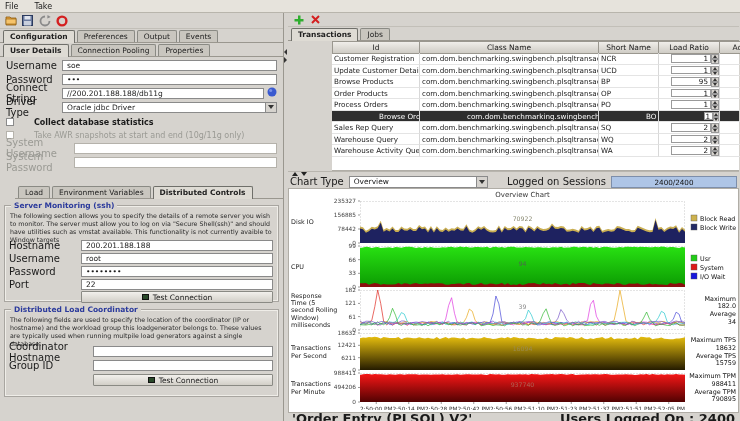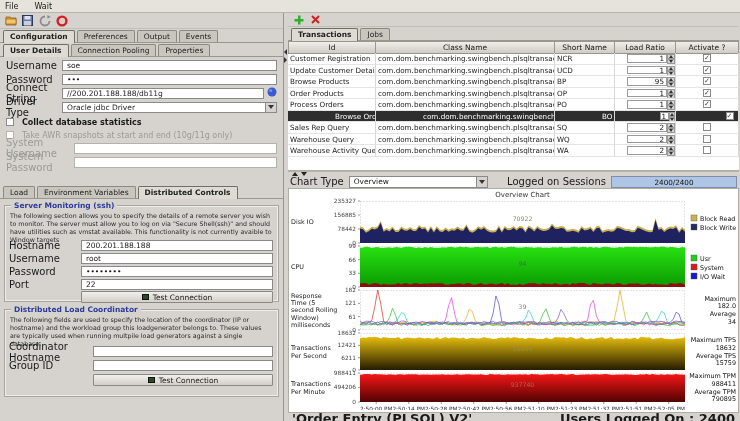--- a/index.html
+++ b/index.html
@@ -26,35 +26,35 @@
   
   .frow { position:absolute; left:6px; right:6px; height:12px; display:flex; align-items:center; }
   .flabel { width:56px; font-size:10px; color:#1a1a1a; }
   .ffield { flex:1; height:11px; background:#fff; border:1px solid #8a8a8a; font-size:7.5px; padding:0 4px; display:flex; align-items:center; overflow:hidden; white-space:nowrap; }
   .gray { color:#9a9a94; }
   .combo { position:relative; padding-right:12px; }
   .combo .arrowbtn { position:absolute; right:0; top:0; bottom:0; width:11px; background:#d6d3ce; border-left:1px solid #8a8a8a; display:flex; align-items:center; justify-content:center; }
   .tri-down { width:0; height:0; border-left:3px solid transparent; border-right:3px solid transparent; border-top:4px solid #333; }
   .tri-up { width:0; height:0; border-left:3px solid transparent; border-right:3px solid transparent; border-bottom:4px solid #333; }
 
-  .cbrow { position:absolute; left:6px; display:flex; align-items:center; gap:8px; height:10px; }
+  .cbrow { position:absolute; left:6px; display:flex; align-items:center; gap:20px; height:10px; }
   .cbox { width:8px; height:8px; background:#fff; border:1px solid #8a8a8a; font-size:7px; line-height:7px; text-align:center; color:#444; }
   .cbox.dis { border-color:#b5b2ab; }
 
   
   .fieldset { position:absolute; left:4px; right:4px; border:1px solid #a8a5a0; box-shadow:inset 0 0 0 1px #efede8; }
   .legendt { position:absolute; top:-5px; left:6px; background:#d6d3ce; padding:0 3px; font-size:7.5px; font-weight:bold; color:#2b3a9c; }
   .desc { position:absolute; left:5px; right:5px; font-size:6.3px; line-height:1.28; color:#2a2a2a; }
   .fsrow { position:absolute; left:4px; right:5px; height:11px; display:flex; align-items:center; }
   .fsrow .flabel { width:72px; }
   .btn { position:absolute; height:12px; background:linear-gradient(#f2f0ec,#d2cfc8); border:1px solid #8a8a84; border-radius:1px; display:flex; align-items:center; justify-content:center; gap:4px; font-size:7.5px; }
   .btnicon { width:7px; height:6px; background:#2a4a2a; border:1px solid #111; }
 
   
-  #rtable { background:#d6d3ce; }
+  #rtable { background:#d6d3ce;margin-left:44px; }
   .thead, .trow { display:grid; grid-template-columns:88px 179px 60px 61px 63px; }
   .thead { height:12px; }
   .th { background:linear-gradient(#f0eeea,#cfccc5); border:1px solid #9a978f; border-left:none; font-size:7.5px; text-align:center; line-height:11px; }
   .th:first-child { border-left:1px solid #9a978f; }
   .trow { height:11.5px; background:#fff; }
   .td { border-right:1px solid #d8d8d8; border-bottom:1px solid #e4e4e4; font-size:7.2px; line-height:11px; padding:0 2px; overflow:hidden; white-space:nowrap; }
   .trow.sel { background:#2e2e2e; }
   .trow.sel .td { color:#fff;padding-left:47px; }
   .ratio-wrap { display:flex; align-items:stretch; justify-content:flex-end; padding:1px 0 1px 2px; }
   .ratio-box { background:#fff; border:1px solid #9a9a9a; width:40px; text-align:right; padding-right:2px; color:#111; font-size:7.2px; line-height:8px; }
@@ -81,21 +81,21 @@
   svg text { font-family:"DejaVu Sans", sans-serif; }
 
   
   #rstatus { height:11px; display:flex; justify-content:space-between; align-items:center; padding:0 4px; font-weight:bold; font-size:13px; }
 </style>
 </head>
 <body>
 
 <div id="menubar">
   <span>File</span>
-  <span>Wait</span>
+  <span>Take</span>
 </div>
 
 <div id="content">
 
   <div id="left">
     <div class="toolbar">
       <span class="tbicon">
         <svg width="12" height="11">
             <path d="M1,2 h4 l1,1 h5 v7 h-10 z" fill="#e8a33d" stroke="#8a5a10" stroke-width="0.8"></path>
             <path d="M1,4 h10 v5 h-10 z" fill="#f6c36a" stroke="#8a5a10" stroke-width="0.6"></path>
@@ -172,21 +172,21 @@
 
     <div class="frow" style="top:143px">
       <span class="flabel gray" style="width:68px">System Password</span>
       <span class="ffield" style="border-color:#b5b2ab"></span>
     </div>
     <div class="frow" style="top:129px">
       <span class="flabel gray" style="width:68px">System Username</span>
       <span class="ffield" style="border-color:#b5b2ab"></span>
     </div>
 
-    <div class="tabrow" style="position:absolute; top:172px; left:0; right:0;">
+    <div class="tabrow" style="position:absolute; top:172px; left:15px; right:0;">
       <span class="tab">Load</span>
       <span class="tab">Environment Variables</span>
       <span class="tab sel">Distributed Controls</span>
     </div>
 
     <div class="fieldset" style="top:192px; height:97px;">
       <span class="legendt">Server Monitoring (ssh)</span>
       <div class="desc" style="top:6px">The following section allows you to specify the details of a remote server you wish to monitor. The server must allow you to log on via "Secure Shell(ssh)" and should have utilities such as vmstat available. This functionality is not currently avaible to Window targets</div>
       <div class="fsrow" style="top:34px">
         <span class="flabel">Hostname</span>

